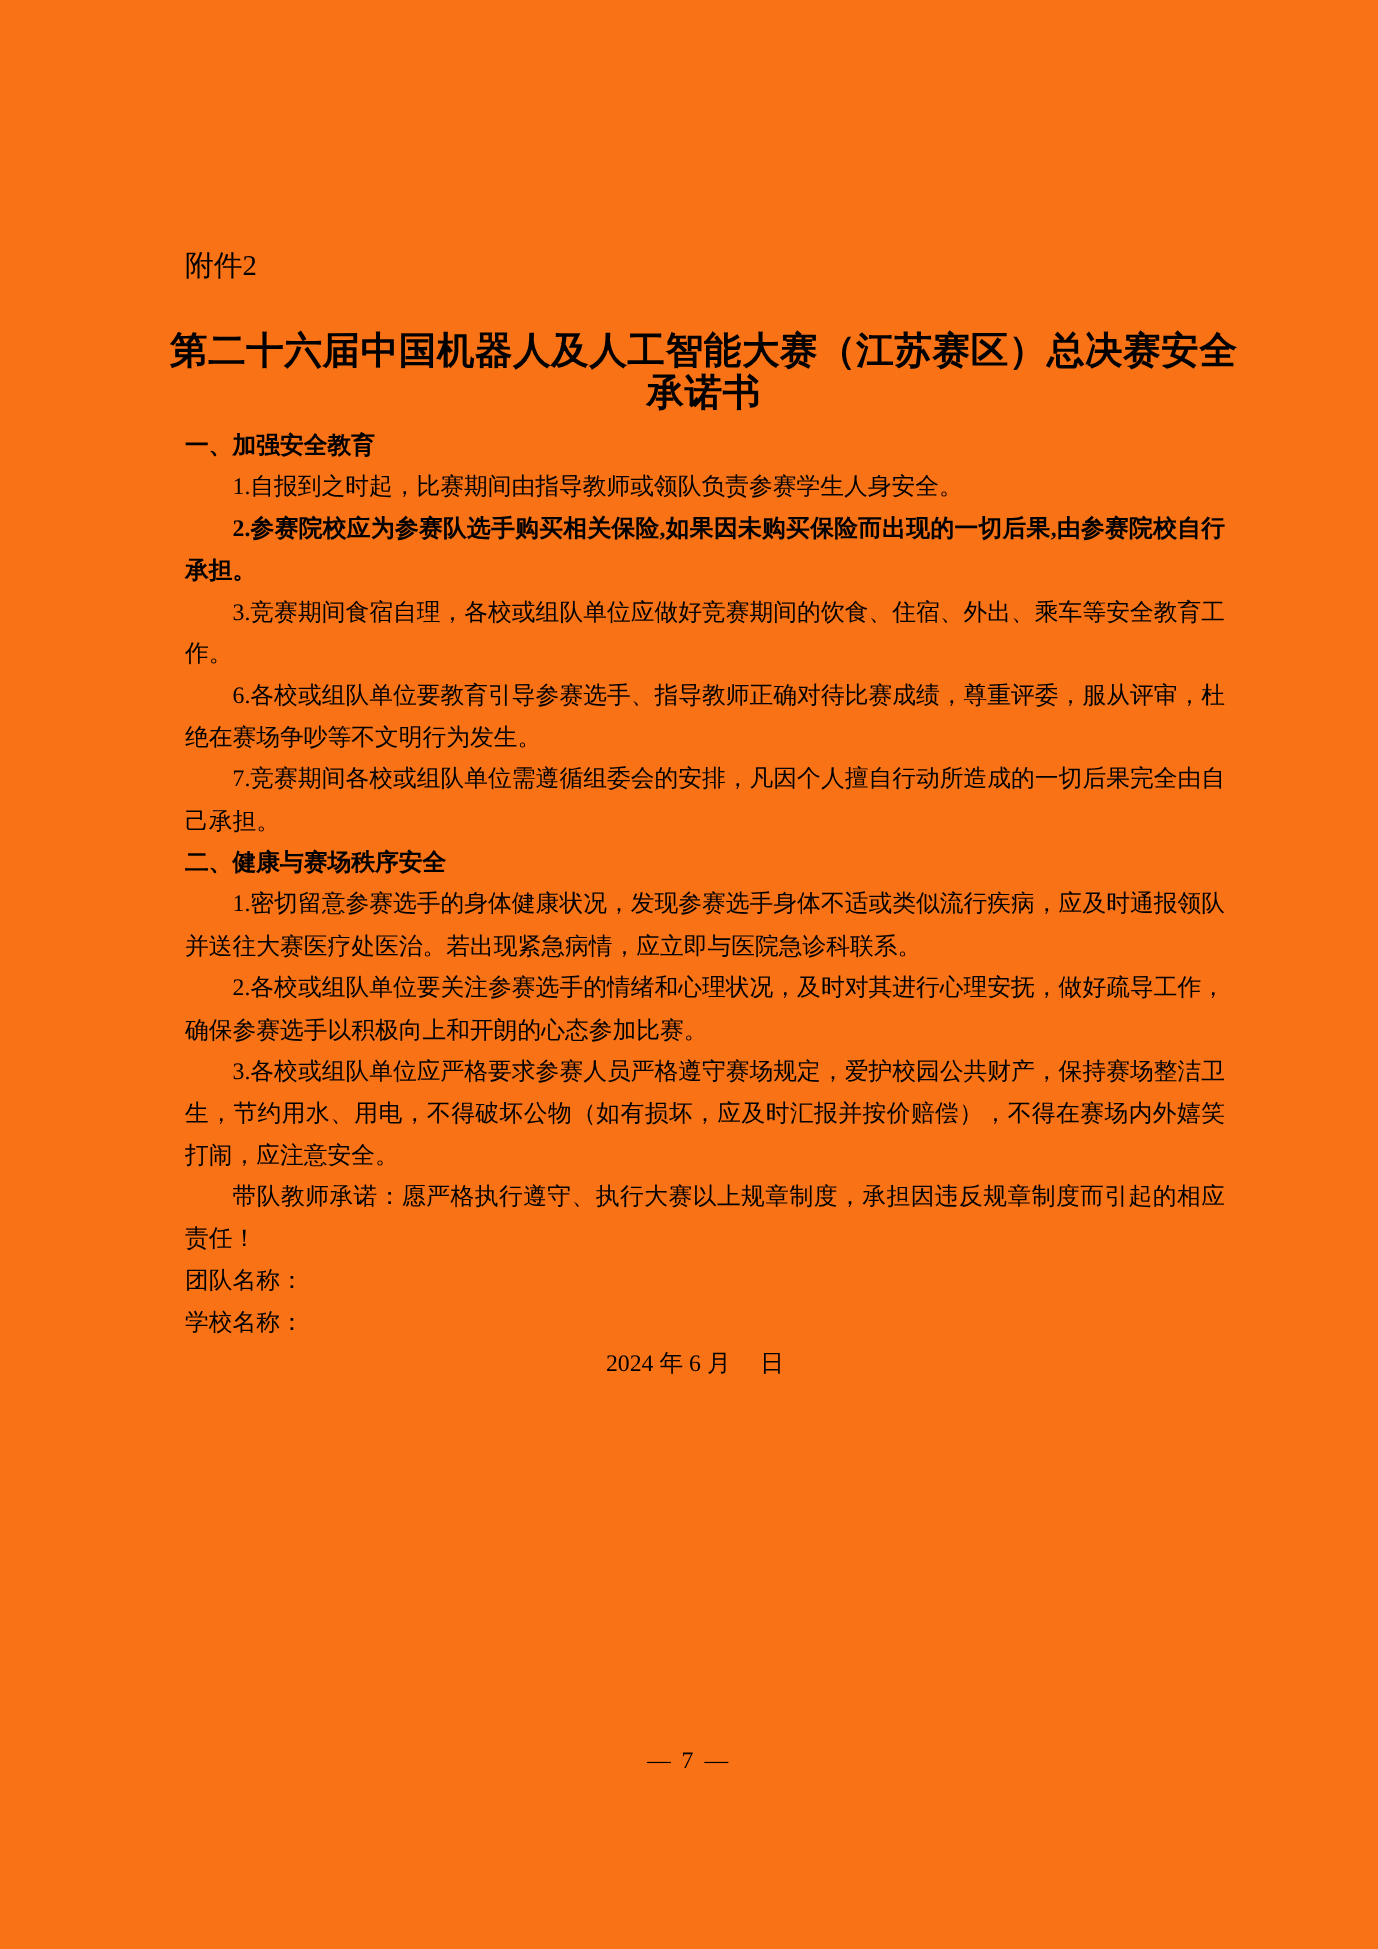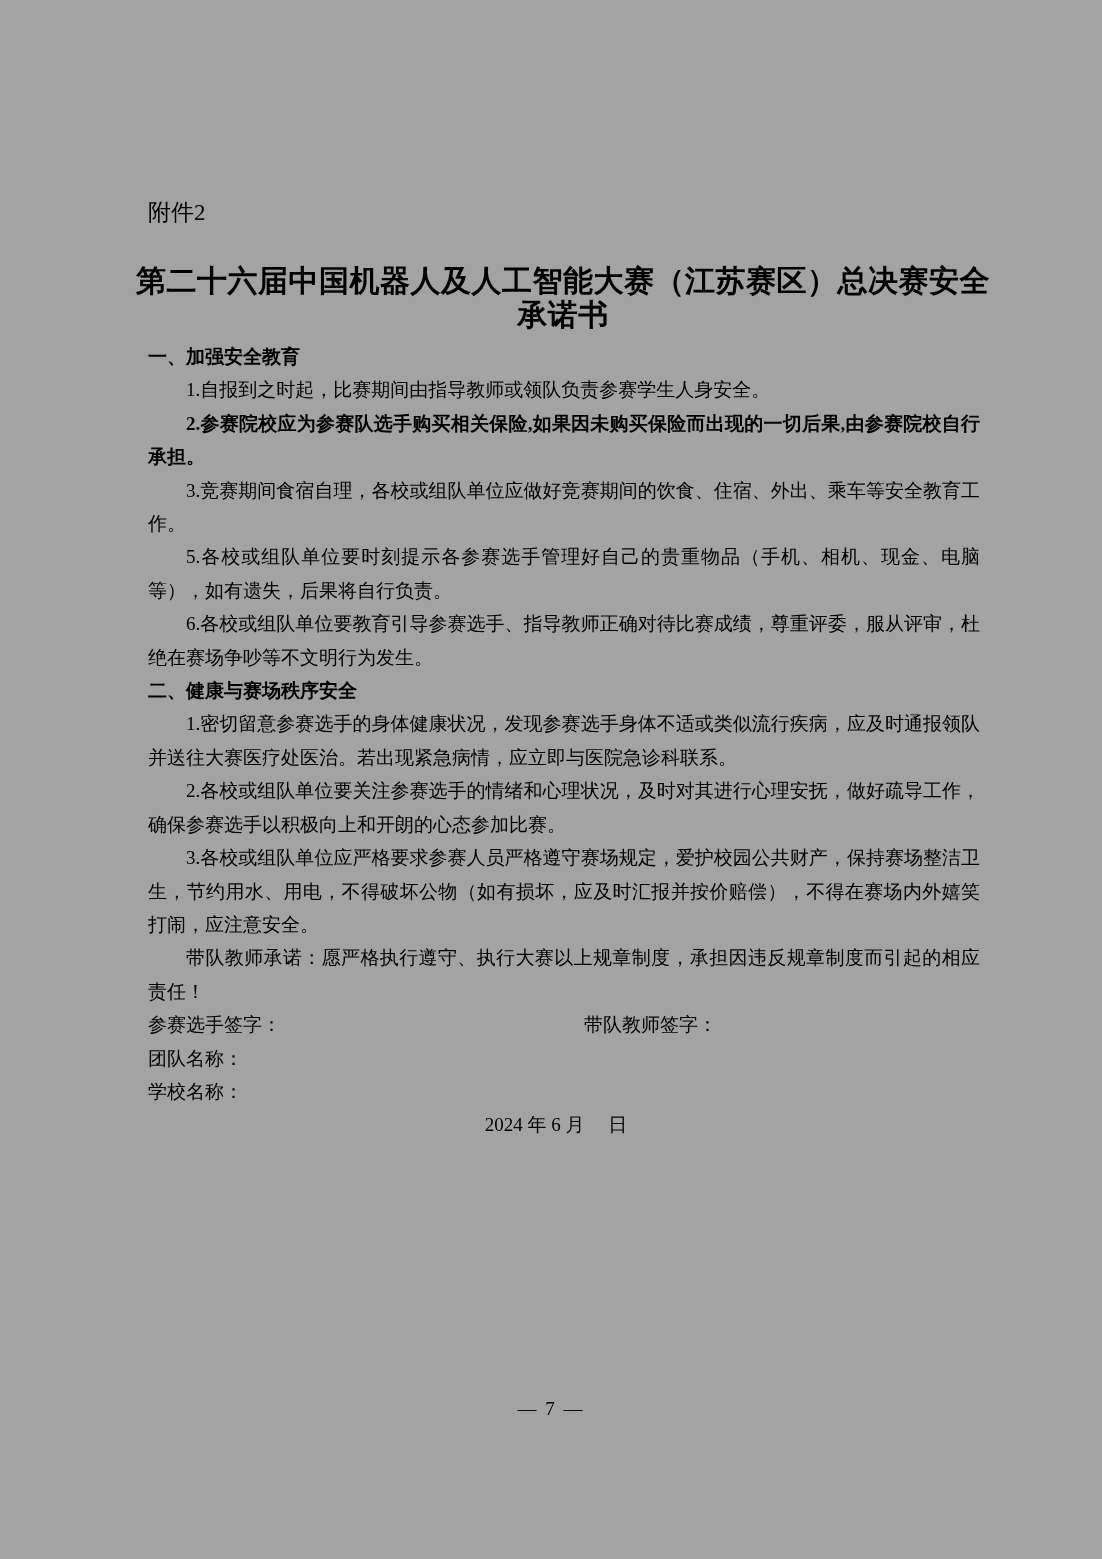--- a/index.html
+++ b/index.html
@@ -1,20 +1,20 @@
 <!DOCTYPE html>
 <html><head>
 <meta charset="utf-8">
 <style>
   html, body { margin: 0; padding: 0; background: #ffffff; }
   .page {
     position: relative;
     width: 1102px;
     height: 1559px;
-    background: #a3a3a3;
+    background: #f97316;
     color: #000000;
     font-family: "Liberation Serif", "DejaVu Serif", serif;
     overflow: hidden;
   }
   .attachment {
     position: absolute;
     left: 148px;
     top: 198px;
     font-size: 23px;
     line-height: 30px;
@@ -66,35 +66,31 @@
   <div class="doc-title">第二十六届中国机器人及人工智能大赛（江苏赛区）总决赛安全承诺书</div>
 
   <div class="content">
 
 
     <p class="heading">一、加强安全教育</p>
 
     <p class="indent">1.自报到之时起，比赛期间由指导教师或领队负责参赛学生人身安全。</p>
     <p class="indent bold">2.参赛院校应为参赛队选手购买相关保险,如果因未购买保险而出现的一切后果,由参赛院校自行承担。</p>
     <p class="indent">3.竞赛期间食宿自理，各校或组队单位应做好竞赛期间的饮食、住宿、外出、乘车等安全教育工作。</p>
-    <p class="indent">5.各校或组队单位要时刻提示各参赛选手管理好自己的贵重物品（手机、相机、现金、电脑等），如有遗失，后果将自行负责。</p>
     <p class="indent">6.各校或组队单位要教育引导参赛选手、指导教师正确对待比赛成绩，尊重评委，服从评审，杜绝在赛场争吵等不文明行为发生。</p>
+    <p class="indent">7.竞赛期间各校或组队单位需遵循组委会的安排，凡因个人擅自行动所造成的一切后果完全由自己承担。</p>
 
     <p class="heading">二、健康与赛场秩序安全</p>
 
     <p class="indent">1.密切留意参赛选手的身体健康状况，发现参赛选手身体不适或类似流行疾病，应及时通报领队并送往大赛医疗处医治。若出现紧急病情，应立即与医院急诊科联系。</p>
     <p class="indent">2.各校或组队单位要关注参赛选手的情绪和心理状况，及时对其进行心理安抚，做好疏导工作，确保参赛选手以积极向上和开朗的心态参加比赛。</p>
     <p class="indent">3.各校或组队单位应严格要求参赛人员严格遵守赛场规定，爱护校园公共财产，保持赛场整洁卫生，节约用水、用电，不得破坏公物（如有损坏，应及时汇报并按价赔偿），不得在赛场内外嬉笑打闹，应注意安全。</p>
 
     <p class="indent">带队教师承诺：愿严格执行遵守、执行大赛以上规章制度，承担因违反规章制度而引起的相应责任！</p>
 
-    <div class="sig-row">
-      <span>参赛选手签字：</span>
-      <span class="sig-teacher">带队教师签字：</span>
-    </div>
 
     <p>团队名称：</p>
 
     <p>学校名称：</p>
 
     <p class="date-line">2024 年 6 月　 日</p>
 
   </div>
 
   <div class="page-number">— 7 —</div>

